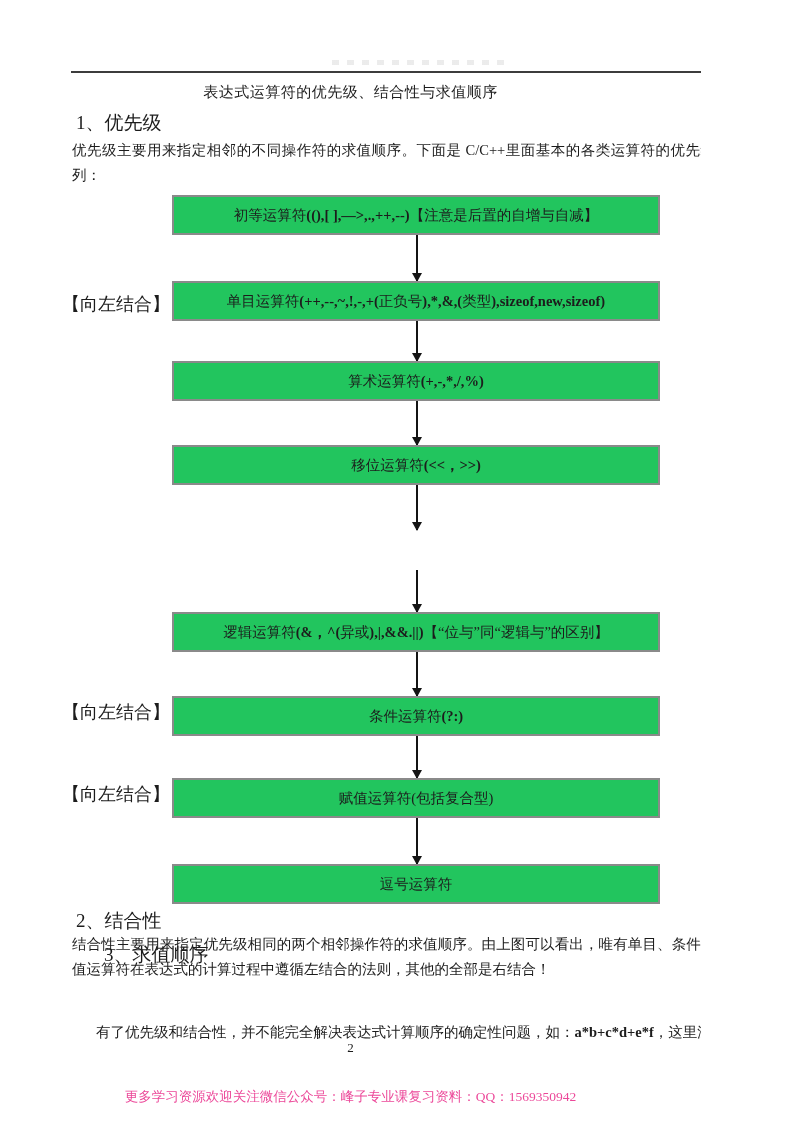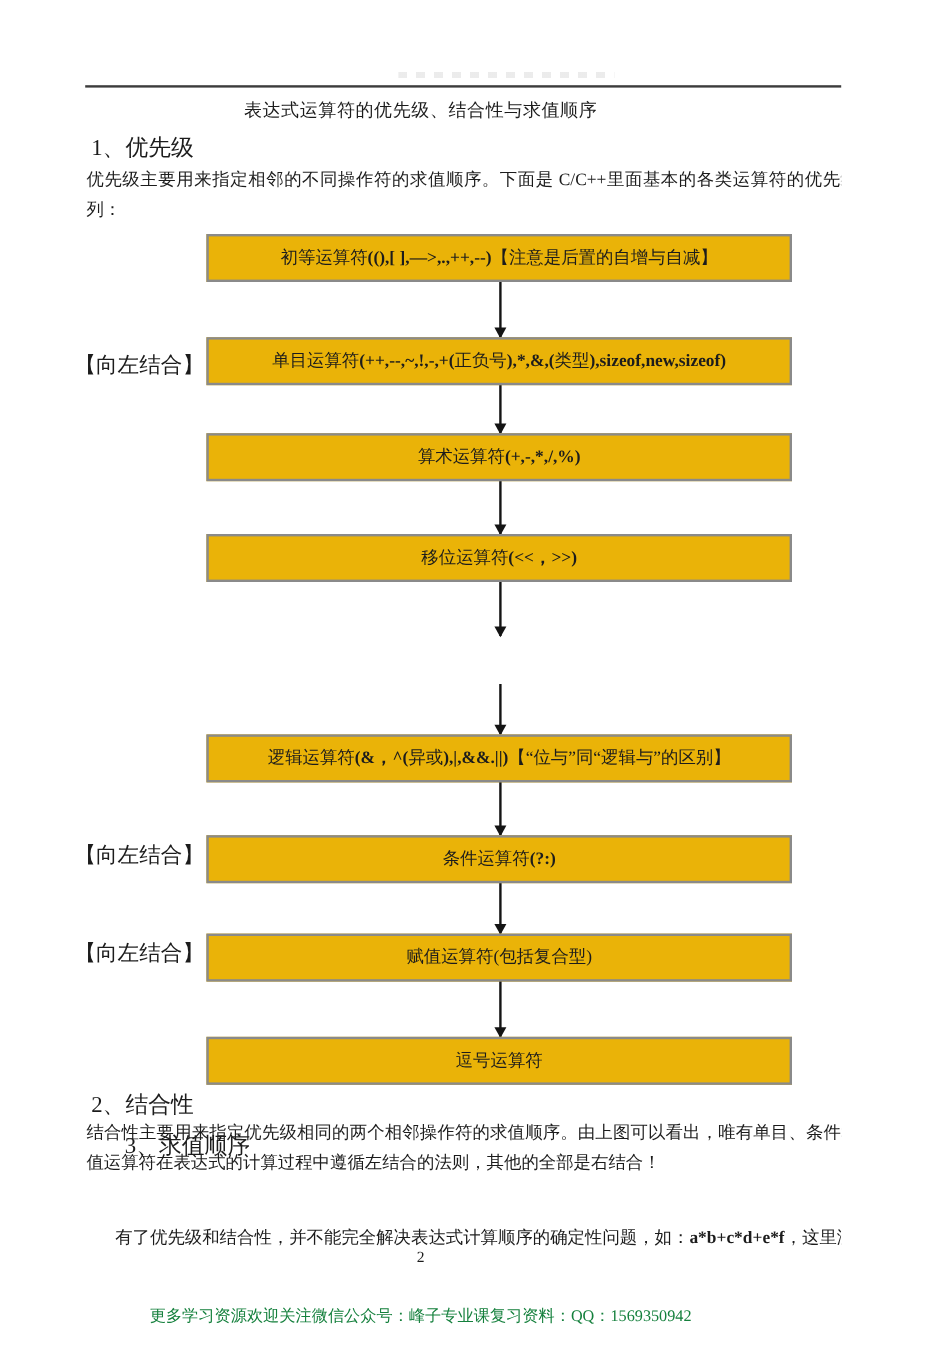--- a/index.html
+++ b/index.html
@@ -36,29 +36,29 @@
   #p2{top:932px;}
   #h3{top:942px;margin-left:28px;}
   #p3{top:1020px;left:96px;width:634px;text-align:left;}
   .bold-ascii{font-weight:bold;}
   .page-number{
     position:absolute;left:0;top:1040px;width:100%;
     text-align:center;font-size:13px;
   }
   .footer{
     position:absolute;left:0;top:1088px;width:100%;
-    text-align:center;font-size:13.5px;color:#15803d;
+    text-align:center;font-size:13.5px;color:#ec4899;
   }
   
   .flowchart{position:absolute;left:0;top:0;width:793px;height:1122px;pointer-events:none;}
   .fbox{
     position:absolute;left:172px;width:488px;height:40px;
     border:2px solid #8a8a8a;box-sizing:border-box;
     text-align:center;line-height:36px;font-size:14.5px;
-    white-space:nowrap;background:#eab308;
+    white-space:nowrap;background:#22c55e;
   }
   .fbox .b{font-weight:bold;}
   .assoc{
     position:absolute;left:62px;font-size:18px;white-space:nowrap;
   }
   .arrow{
     position:absolute;left:416px;width:1.6px;background:#141414;
   }
   .arrow::after{
     content:"";position:absolute;bottom:-1px;left:-4.5px;

